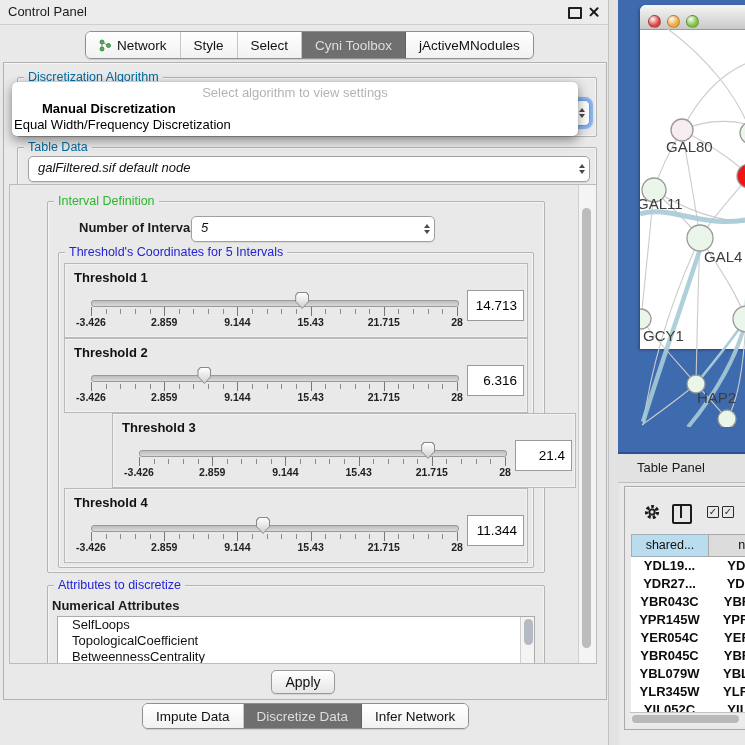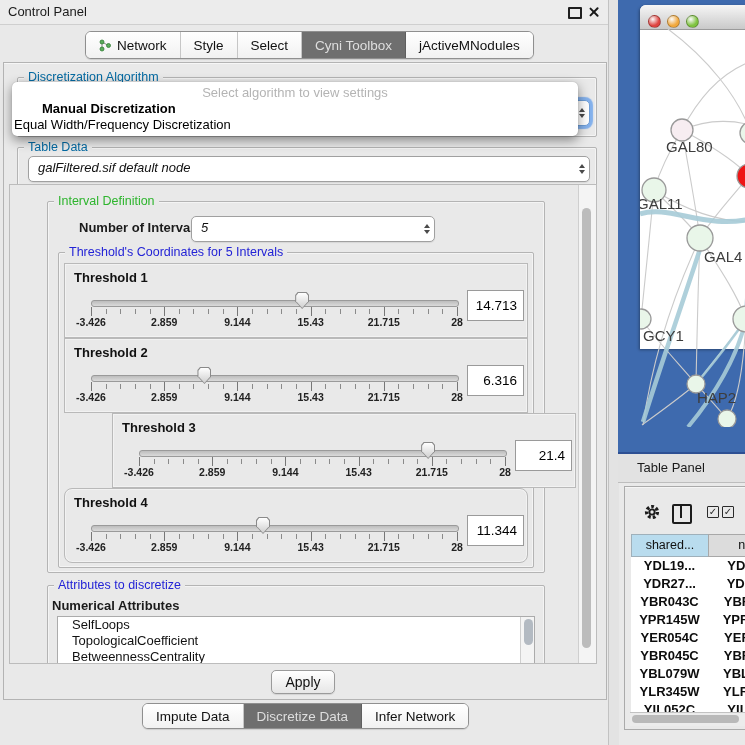--- a/index.html
+++ b/index.html
@@ -224,21 +224,21 @@
                 <div class="tick-major" style="left: 318.8px;"></div>
                 <div class="tick-major" style="left: 392px;"></div>
                 <div class="ticklab" style="left: 26px;">-3.426</div>
                 <div class="ticklab" style="left: 99.2px;">2.859</div>
                 <div class="ticklab" style="left: 172.4px;">9.144</div>
                 <div class="ticklab" style="left: 245.6px;">15.43</div>
                 <div class="ticklab" style="left: 318.8px;">21.715</div>
                 <div class="ticklab" style="left: 392px;">28</div>
                 <div class="tval">21.4</div>
               </div>
-              <div class="trow" style="left: 5px; top: 235px; width: 462px; height: 73px; border-radius: 8px;">
+              <div class="trow" style="left: 5px; top: 235px; width: 462px; height: 73px;">
                 <div class="tlabel">Threshold 4</div>
                 <div class="track"></div>
                 <div class="sthumb" style="left: 191.02px;">
                   <div class="o"></div>
                   <div class="i"></div>
                 </div>
                 <div class="ticks-minor"></div>
                 <div class="tick-major" style="left: 26px;"></div>
                 <div class="tick-major" style="left: 99.2px;"></div>
                 <div class="tick-major" style="left: 172.4px;"></div>

